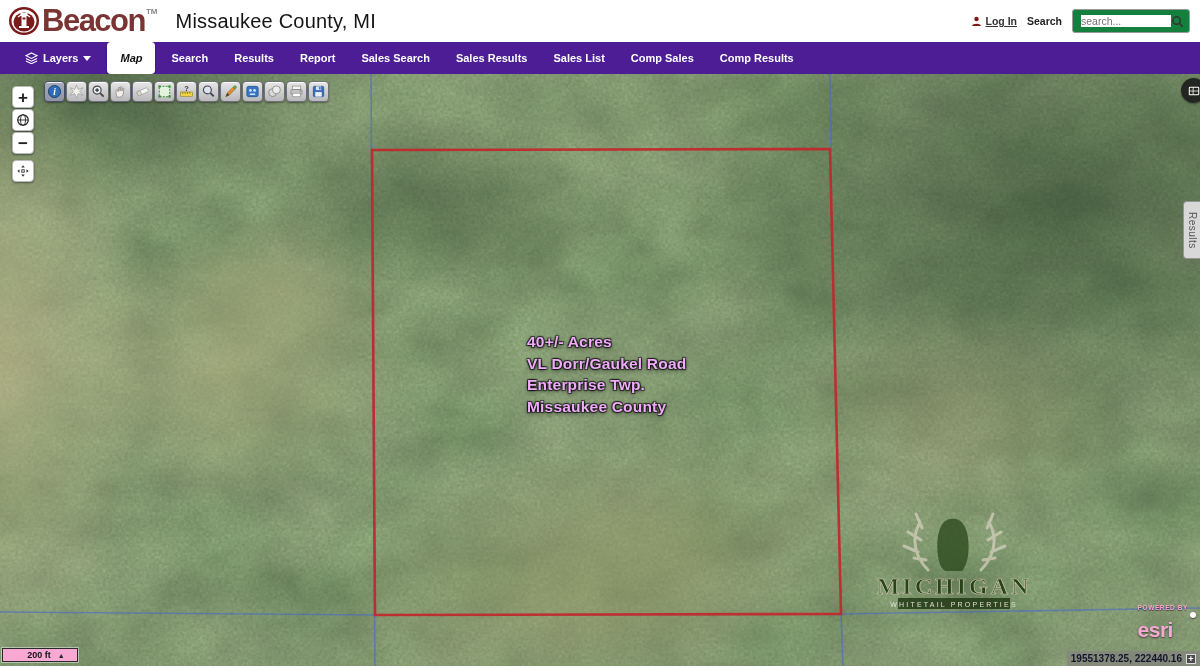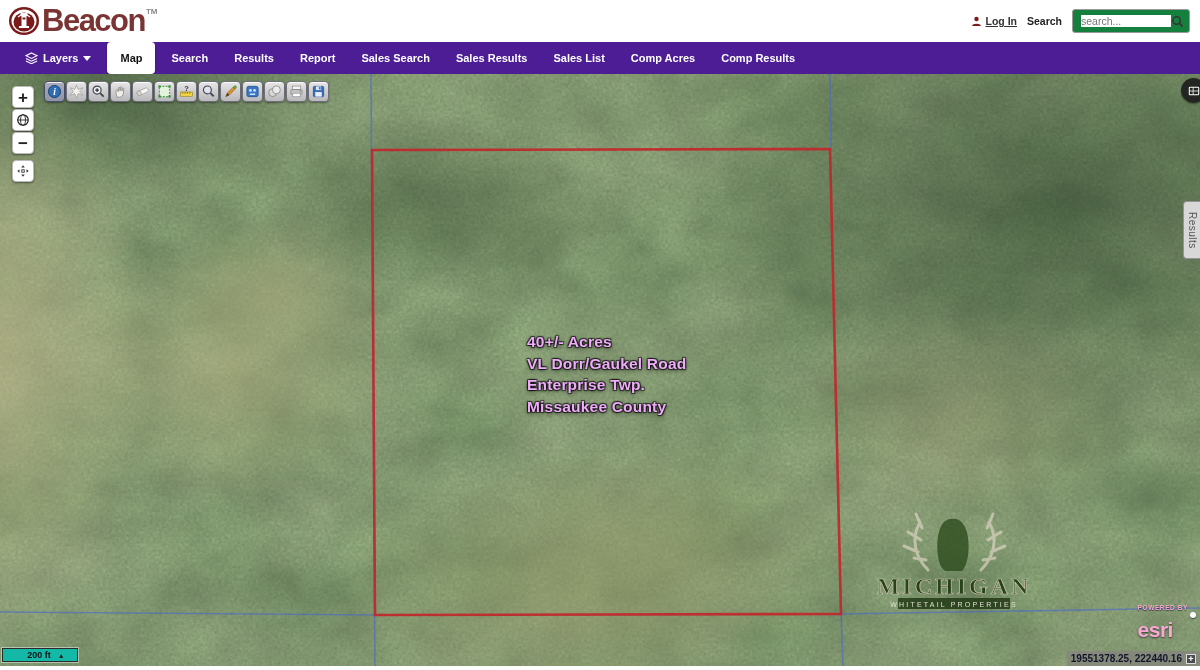--- a/index.html
+++ b/index.html
@@ -16,21 +16,21 @@
   .login { display:flex; align-items:center; gap:3px; font-size:10.5px; font-weight:bold; color:#333; }
   .login a { color:#333; text-decoration:underline; cursor:pointer; }
   .hsearch { font-size:10.5px; font-weight:bold; color:#222; cursor:pointer; }
   .searchbox { display:flex; align-items:center; border:1px solid #999; border-radius:3px; height:24px; width:118px; padding:0 4px 0 8px; background:#15803d; }
   .searchbox input { border:none; outline:none; width:90px; font-size:10.5px; color:#333; font-family:"Liberation Sans",sans-serif; }
   .searchbox svg { flex:none; }
 
   
   .navbar { height:32px; background:#4c1d95; display:flex; align-items:center; padding-left:12px; }
   .nav-item { color:#fff; font-size:11px; font-weight:bold; padding:0 13px; height:100%; display:flex; align-items:center; gap:5px; cursor:pointer; white-space:nowrap; }
-  .nav-item.active { background:#fff; color:#111; border-radius:4px; height:32px; margin:0 3px; padding:0 13px; box-shadow:0 1px 2px rgba(0,0,0,.3); }
+  .nav-item.active { background:#fff; color:#111; border-radius:4px; height:32px; margin:0 3px; padding:0 13px; box-shadow:0 1px 2px rgba(0,0,0,.3);font-style:italic; }
   .caret { width:0; height:0; border-left:4px solid transparent; border-right:4px solid transparent; border-top:5px solid #fff; }
 
   
   .map { position:relative; width:1200px; height:592px; background:#3b542b; overflow:hidden; }
   .map-noise { position:absolute; left:0; top:0; }
   .map-tint { position:absolute; inset:0;
     background-image:
       radial-gradient(220px 430px at 0% 48%, rgba(200,185,140,.55), transparent 70%),
       radial-gradient(260px 190px at 19% 50%, rgba(178,172,124,.5), transparent 70%),
       radial-gradient(160px 110px at 23% 36%, rgba(170,168,120,.4), transparent 70%),
@@ -68,21 +68,21 @@
 
   
   .annotation { position:absolute; left:527px; top:257px; color:#f0abfc; font-size:15.5px; font-weight:bold; line-height:21.5px;
                 letter-spacing:.2px; text-shadow:-1px -1px 1px rgba(0,0,0,.6), 1px -1px 1px rgba(0,0,0,.6),
                 -1px 1px 1px rgba(0,0,0,.6), 1px 1px 1px rgba(0,0,0,.6), 0 2px 4px rgba(0,0,0,.55); }
 
   
   .watermark { position:absolute; left:862px; top:434px; opacity:.92; }
 
   
-  .scalebar { position:absolute; left:2px; bottom:4px; width:76px; height:14px; background:#14b8a6;
+  .scalebar { position:absolute; left:2px; bottom:4px; width:76px; height:14px; background:#f9a8d4;
               border:1px solid #2a2a2a; outline:1px solid rgba(255,255,255,.45);
               display:flex; align-items:center; justify-content:center; gap:7px; font-size:9px; font-weight:bold; color:#111; cursor:pointer;padding-left:12px; }
   .scalebar .tri { font-size:7px; color:#222; }
 
   
   .esri-block { position:absolute; right:4px; bottom:29px; color:#f9a8d4; cursor:pointer; }
   .powered { font-size:6.5px; font-weight:bold; letter-spacing:.6px; text-shadow:0 1px 1px rgba(0,0,0,.6); display:inline-block; vertical-align:top; }
   .esri-dot { display:inline-block; width:6px; height:6px; border-radius:50%; background:#fff; margin-left:2px; box-shadow:0 1px 1px rgba(0,0,0,.5); }
   .esri-word { font-size:21px; font-weight:600; letter-spacing:-.5px; line-height:15px; text-shadow:0 1px 2px rgba(0,0,0,.6); }
   .coords-bar { position:absolute; right:0; bottom:0; height:15px; background:rgba(132,132,126,.75);
@@ -103,20 +103,21 @@
         <ellipse cx="16" cy="17" rx="10.5" ry="9.5" fill="#7a1a1a"></ellipse>
         <rect x="13.5" y="10" width="5" height="12" fill="#fff"></rect>
         <rect x="12.5" y="8" width="7" height="3" fill="#fff"></rect>
         <rect x="14.5" y="12.5" width="3" height="2" fill="#7a1a1a"></rect>
         <path d="M10 12 L13 10 M22 12 L19 10" stroke="#fff" stroke-width="1.2"></path>
         <rect x="11" y="21" width="10" height="2" fill="#fff"></rect>
       </svg>
       <span class="brand">Beacon</span>
       <span class="tm">TM</span>
     </div>
+    <div class="county">Missaukee County, MI</div>
     <div class="header-right">
       <span class="login">
         <svg width="11" height="11" viewBox="0 0 12 12">
           <circle cx="6" cy="3.3" r="2.4" fill="#7a1a1a"></circle>
           <path d="M1.2 11 C1.2 7.6 10.8 7.6 10.8 11 Z" fill="#7a1a1a"></path>
         </svg>
         <a>Log In</a>
       </span>
       <span class="hsearch">Search</span>
       <div class="searchbox">
@@ -139,21 +140,21 @@
       <span>Layers</span>
       <span class="caret"></span>
     </div>
     <div class="nav-item active">Map</div>
     <div class="nav-item">Search</div>
     <div class="nav-item">Results</div>
     <div class="nav-item">Report</div>
     <div class="nav-item">Sales Search</div>
     <div class="nav-item">Sales Results</div>
     <div class="nav-item">Sales List</div>
-    <div class="nav-item">Comp Acres</div>
+    <div class="nav-item">Comp Sales</div>
     <div class="nav-item">Comp Results</div>
   </div>
 
   <div class="map">
 
     <svg class="map-noise" width="1200" height="592">
       <defs>
         <filter id="forestBase" x="0" y="0" width="100%" height="100%">
           <feTurbulence type="fractalNoise" baseFrequency="0.016 0.02" numOctaves="4" seed="11" stitchTiles="stitch"></feTurbulence>
           <feColorMatrix type="matrix" values="0.08 0.15 0.04 0 0.10  0.10 0.22 0.06 0 0.14  0.05 0.10 0.03 0 0.08  0 0 0 0 1"></feColorMatrix>

